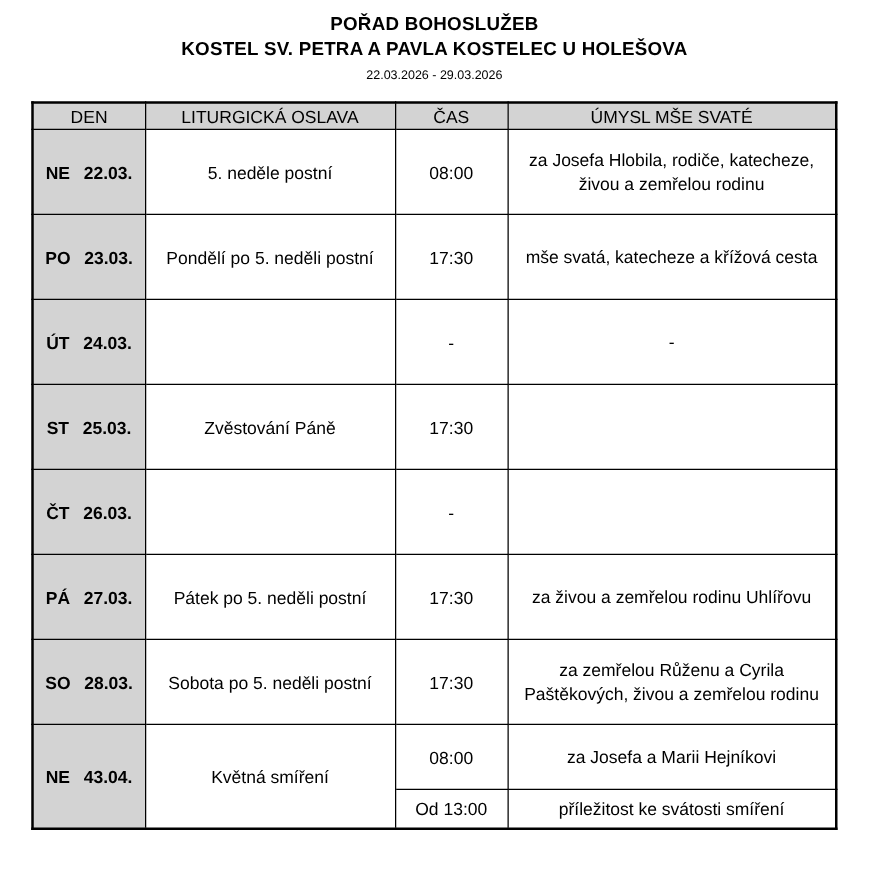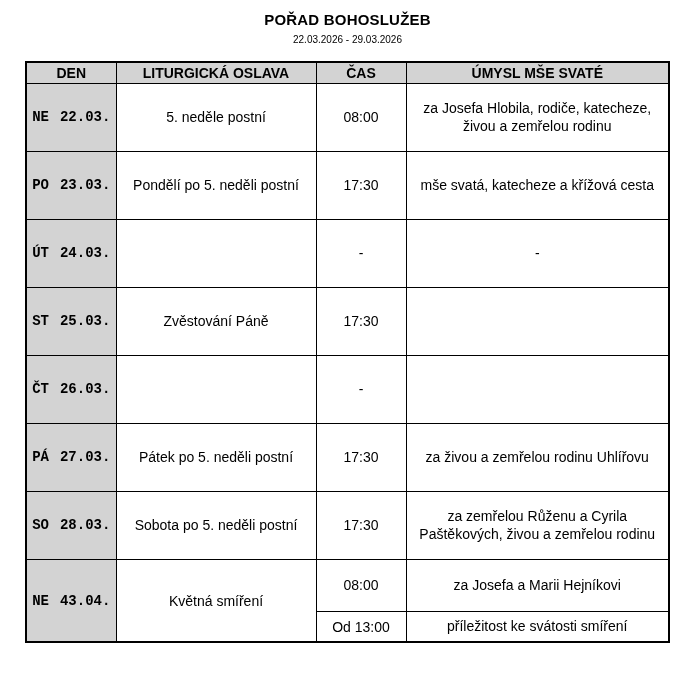--- a/index.html
+++ b/index.html
@@ -33,44 +33,44 @@
   col.c-umysl{width:263px;}
   th,td{
     border:1px solid var(--border-color);
     text-align:center;
     vertical-align:middle;
     padding:2px 8px;
   }
   thead tr{height:21px;}
   thead th{
     background:var(--header-bg);
-    font-weight:bold;
+    font-weight:normal;
     font-size:14px;
     padding:2px 16px;
   }
   tbody tr.row{height:68px;}
   tbody tr.subrow-top{height:52px;}
   tbody tr.subrow-bottom{height:31px;}
   td.day{
     background:var(--header-bg);
     font-weight:bold;
     padding:2px 20px;
-    font-family:Liberation Mono, monospace;
   }
   td.day .day-wrap{
     display:flex;justify-content:center;align-items:center;gap:11px;
   }
   td.intention{line-height:1.3;}
 </style>
 </head>
 <body>
 
 <div class="page">
   <div class="titles">
     <div class="title">POŘAD BOHOSLUŽEB</div>
+    <div class="subtitle">KOSTEL SV. PETRA A PAVLA KOSTELEC U HOLEŠOVA</div>
     <div class="daterange">22.03.2026 - 29.03.2026</div>
   </div>
 
   <table class="schedule">
     <colgroup>
       <col class="c-den">
         <col class="c-lit">
         <col class="c-cas">
         <col class="c-umysl">
     </colgroup>

